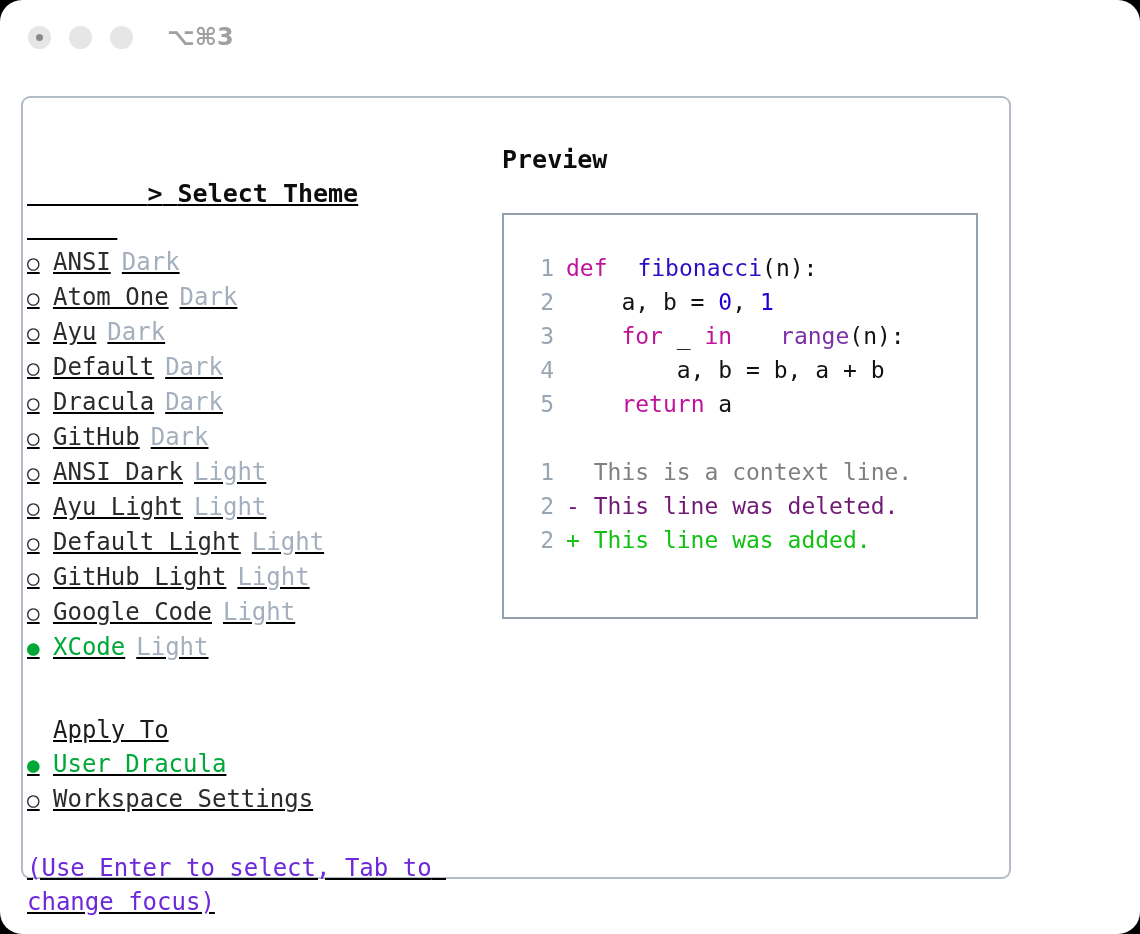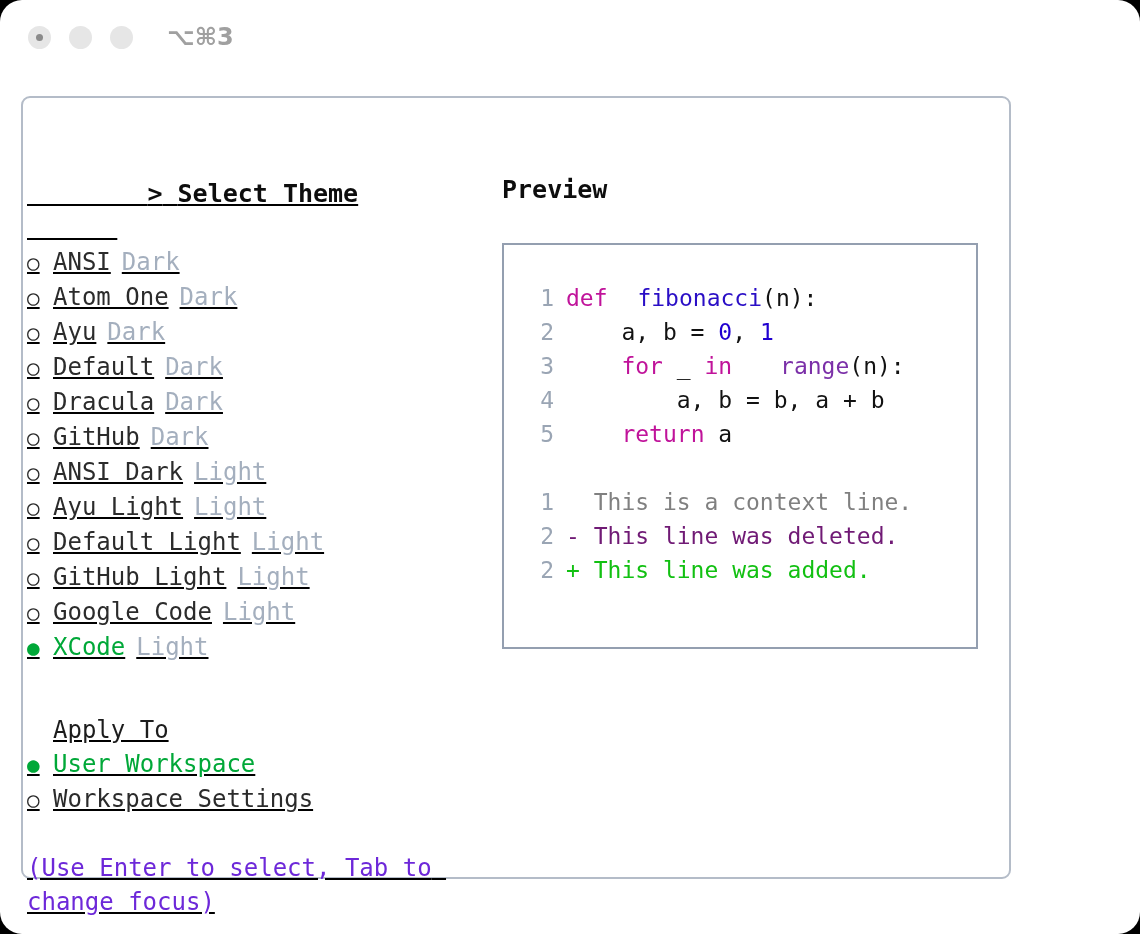--- a/index.html
+++ b/index.html
@@ -140,21 +140,20 @@
     left: 479px;
     top: 45px;
     width: 490px;
   }
   .preview-heading {
     font-size: 25px;
     font-weight: bold;
     color: #0d0d0d;
     line-height: 34px;
     white-space: pre;
-    margin-top: 30px;
   }
   .preview-box {
     margin-top: 36px;
     width: 476px;
     height: 406px;
     border: 2px solid #949fb0;
     background: #ffffff;
     box-sizing: border-box;
     padding: 36px 0 0 22px;
   }
@@ -219,21 +218,21 @@
           <div class="opt-row"><span class="marker">○</span><span class="opt-name">GitHub Light</span><span class="opt-kind">Light</span></div>
           <div class="opt-row"><span class="marker">○</span><span class="opt-name">Google Code</span><span class="opt-kind">Light</span></div>
           <div class="opt-row selected"><span class="marker sel">●</span><span class="opt-name">XCode</span><span class="opt-kind">Light</span></div>
         </div>
 
       <div class="spacer-sm"></div>
 
       <div class="section-heading">Apply To</div>
 
       <div id="apply-rows">
-          <div class="opt-row selected"><span class="marker sel">●</span><span class="opt-name">User Workspace</span></div>
+          <div class="opt-row selected"><span class="marker sel">●</span><span class="opt-name">User Dracula</span></div>
           <div class="opt-row"><span class="marker">○</span><span class="opt-name">Workspace Settings</span></div>
         </div>
 
       <div class="hint">(Use Enter to select, Tab to change focus)</div>
     </div>
 
     <div class="right-col">
       <div class="preview-heading">Preview</div>
       <div class="preview-box">
         <div id="code-block">

